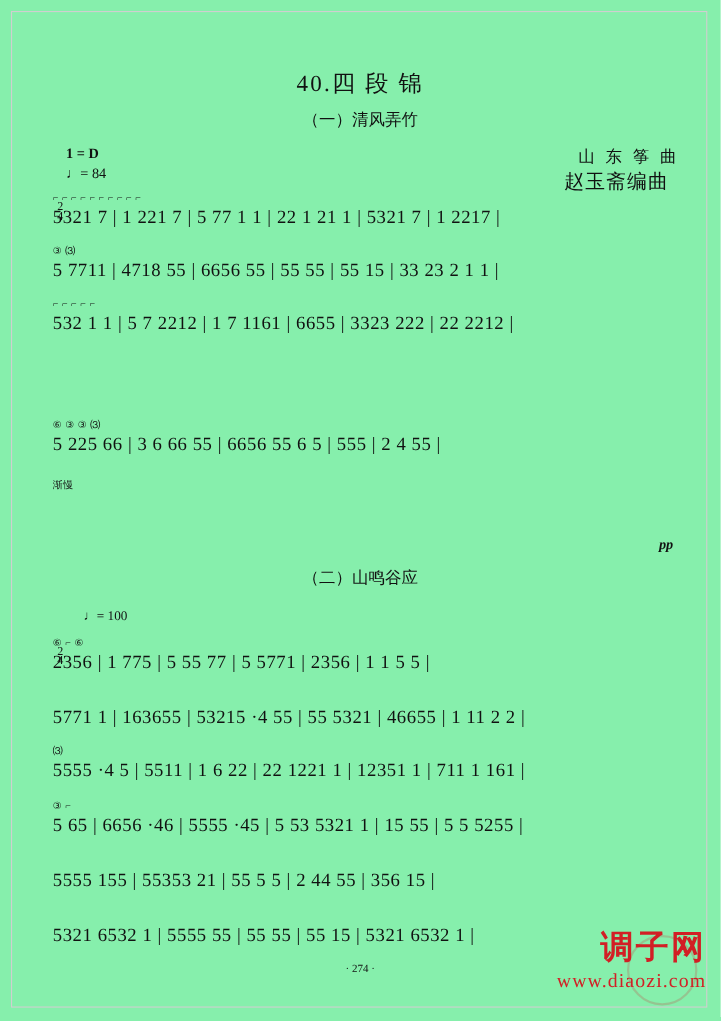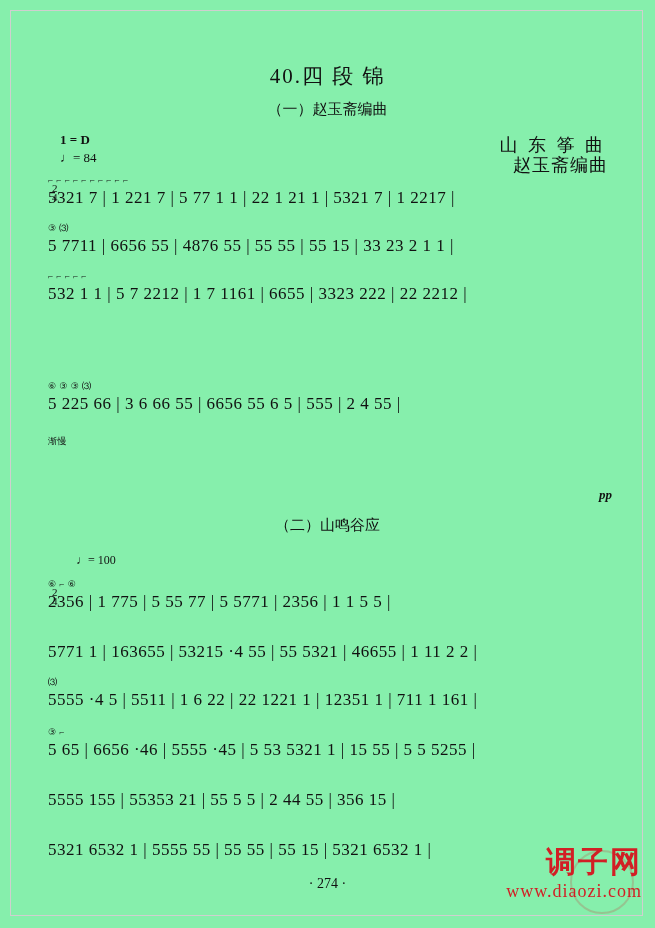--- a/index.html
+++ b/index.html
@@ -59,22 +59,22 @@
     font-size: 13px;
     font-weight: bold;
   }
   .tempo-1 {
     position: absolute;
     left: 60px; top: 150px;
     font-size: 13px;
   }
   .composer-1 {
     position: absolute;
-    right: 64px; top: 133px;
-    font-size: 18px;
+    right: 52px; top: 133px;
+    font-size: 15px;
     letter-spacing: 3px;
     text-align: right;
   }
   .composer-2 {
     position: absolute;
     right: 62px; top: 153px;
     font-size: 18px;
     letter-spacing: 1px;
   }
   .tempo-2 {
@@ -121,21 +121,21 @@
     font-weight: bold;
     font-size: 13px;
   }
 
   
   .page-num {
     position: absolute;
     left: 0; width: 655px;
     top: 876px;
     text-align: center;
-    font-size: 14px;
+    font-size: 10px;
   }
 
   
   .wm {
     position: absolute;
     right: 28px;
     bottom: 26px;
     text-align: right;
     color: #d21f25;
     user-select: none;
@@ -163,40 +163,40 @@
     opacity: 0.45;
   }
 </style>
 </head>
 <body>
 
 <div class="page">
   <div class="page-border"></div>
 
   <div class="main-title">40.四 段 锦</div>
-  <div class="sub-title-1">（一）赵玉斋编曲</div>
+  <div class="sub-title-1">（一）清风弄竹</div>
 
   <div class="key-sig">1 = D</div>
   <div class="tempo-1">♩= 84</div>
   <div class="composer-1">山 东 筝 曲</div>
   <div class="composer-2">赵玉斋编曲</div>
 
   <div class="timesig" style="left:52px; top:184px;">
     <div>2</div>
     <div>4</div>
   </div>
 
   <div class="stave" style="top:174px;">
     <span class="deco">⌐   ⌐          ⌐ ⌐      ⌐        ⌐       ⌐ ⌐      ⌐      ⌐</span>
     <span class="notes">5321 7 | 1 221 7 | 5 77 1 1 | 22 1 21 1 | 5321 7 | 1 2217 |</span>
   </div>
 
   <div class="stave" style="top:222px;">
     <span class="deco">                                        ③              ⑶</span>
-    <span class="notes">5 7711 | 6656 55 | 4876 55 | 55 55 | 55 15 | 33 23 2 1 1 |</span>
+    <span class="notes">5 7711 | 4718 55 | 6656 55 | 55 55 | 55 15 | 33 23 2 1 1 |</span>
   </div>
 
   <div class="stave" style="top:270px;">
     <span class="deco">⌐  ⌐           ⌐      ⌐         ⌐</span>
     <span class="notes">532 1 1 | 5 7 2212 | 1 7 1161 | 6655 | 3323 222 | 22 2212 |</span>
   </div>
 
 
   <div class="stave" style="top:380px;">
     <span class="deco">⑥          ③                              ③             ⑶</span>

